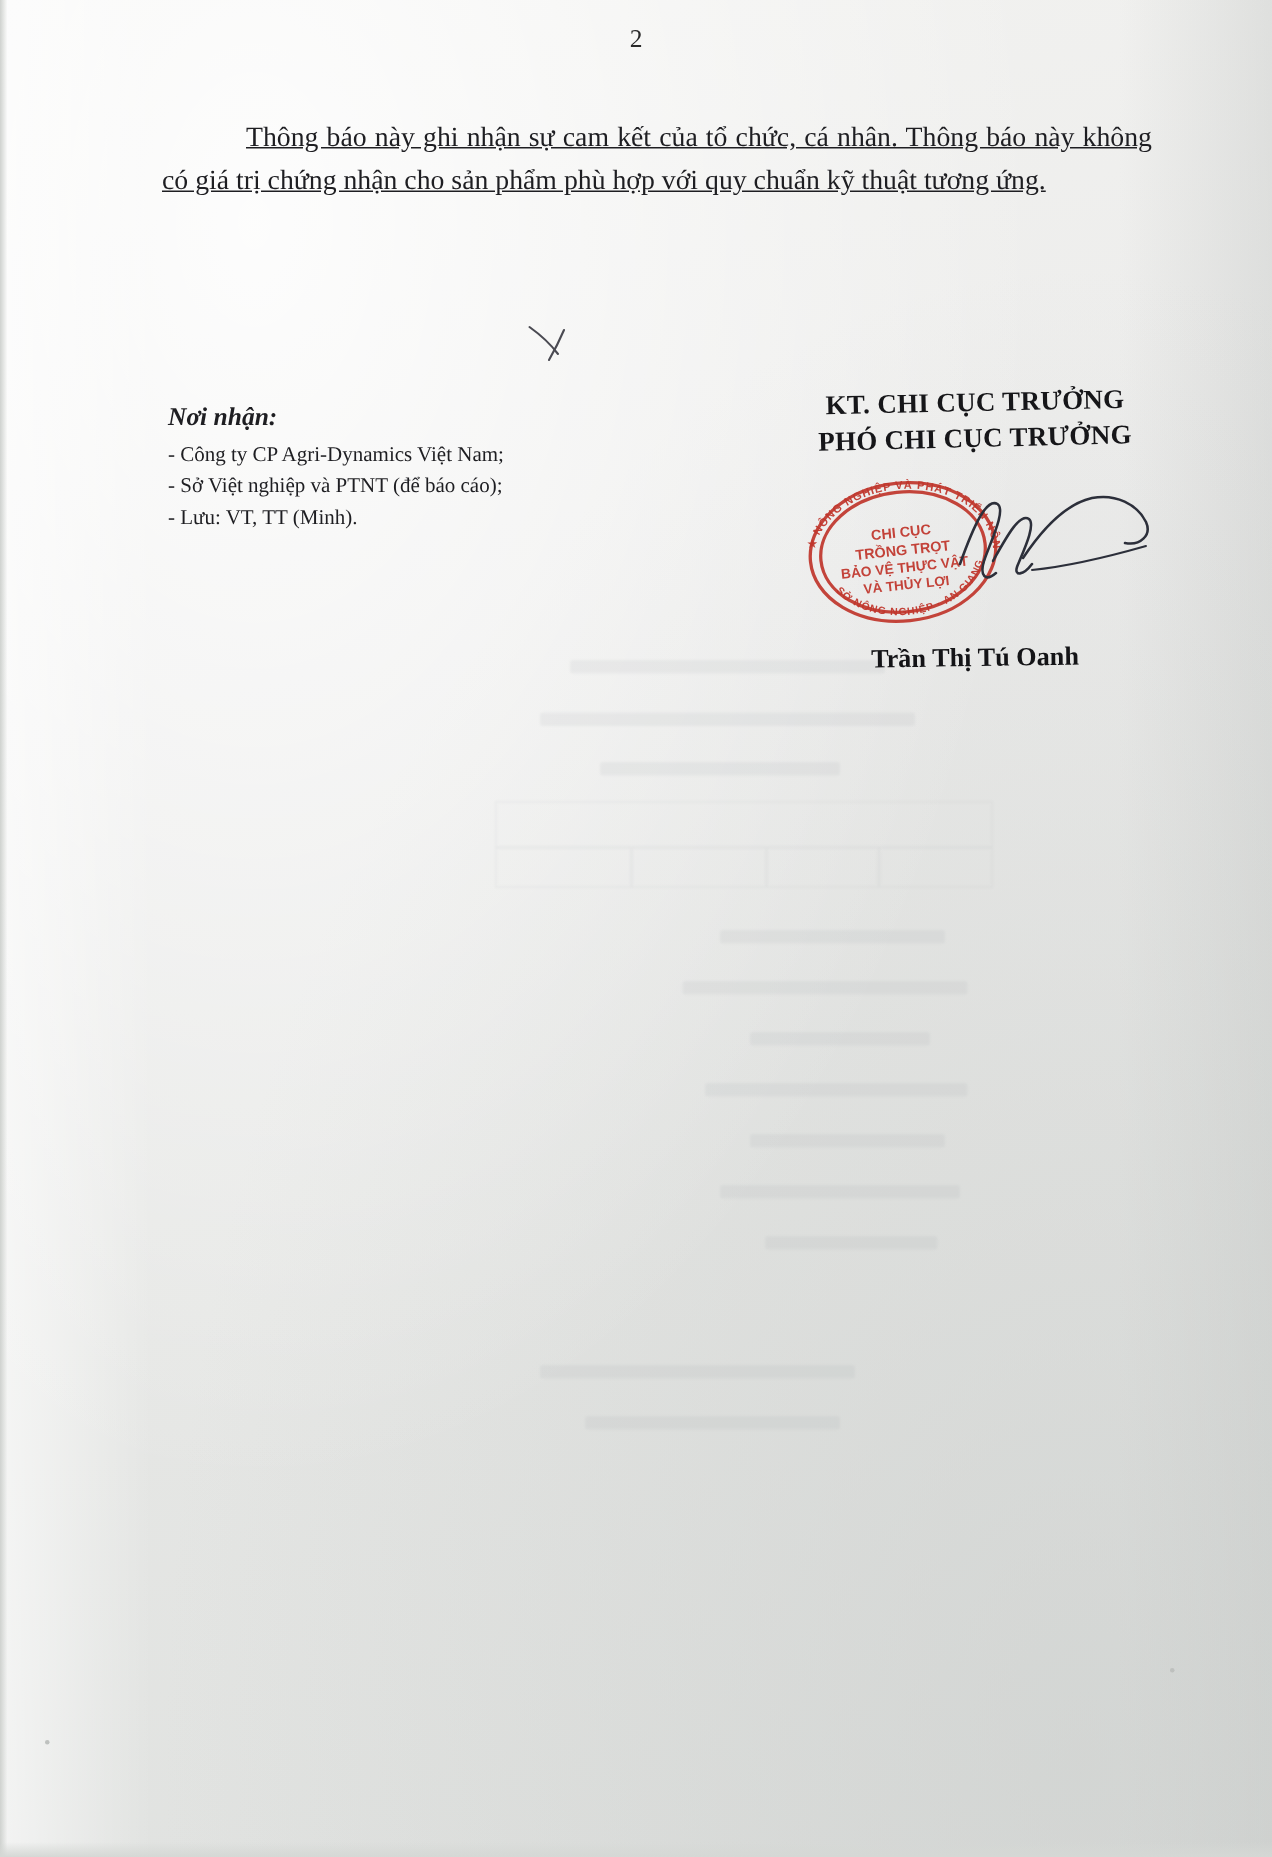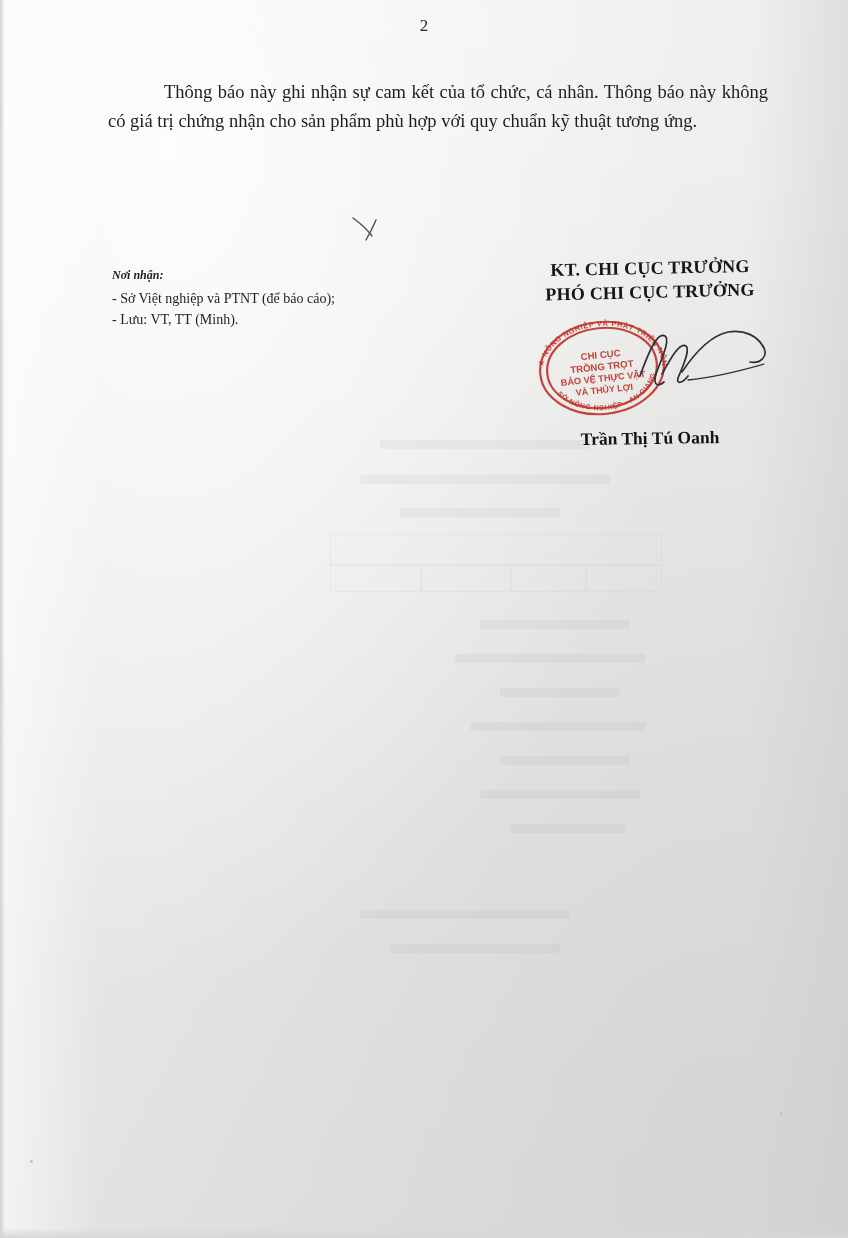--- a/index.html
+++ b/index.html
@@ -58,20 +58,21 @@
   }
   #body-text {
     position: absolute;
     left: 108px;
     top: 78px;
     width: 660px;
     font-size: 18.5px;
     line-height: 29px;
     color: #1e1e22;
     text-align: justify;
+    text-decoration: underline;
   }
   #body-text p {
     margin: 0 0 1px 0;
     text-indent: 56px;
   }
   #strike {
     position: absolute;
     left: 352px;
     top: 214px;
     width: 38px;
@@ -81,21 +82,21 @@
   #recipients {
     position: absolute;
     left: 112px;
     top: 268px;
     width: 320px;
     color: #1e1e22;
   }
   #recipients .title {
     font-style: italic;
     font-weight: bold;
-    font-size: 12px;
+    font-size: 17px;
     margin-bottom: 5px;
   }
   #recipients ul {
     list-style: none;
     margin: 0;
     padding: 0;
     font-size: 14px;
     line-height: 21px;
   }
   #signature-block {
@@ -210,20 +211,21 @@
   </div>
 
   <svg id="strike" viewBox="0 0 38 30">
     <path d="M1 4 C8 9, 14 14, 20 22" stroke="#4a4a52" stroke-width="1.4" fill="none" stroke-linecap="round"></path>
     <path d="M24 6 C21 13, 18 19, 14 26" stroke="#4a4a52" stroke-width="1.4" fill="none" stroke-linecap="round"></path>
   </svg>
 
   <div id="recipients">
     <div class="title">Nơi nhận:</div>
     <ul>
+      <li>- Công ty CP Agri-Dynamics Việt Nam;</li>
       <li>- Sở Việt nghiệp và PTNT (để báo cáo);</li>
       <li>- Lưu: VT, TT (Minh).</li>
     </ul>
   </div>
 
   <div id="signature-block">
     <div class="line1">KT. CHI CỤC TRƯỞNG</div>
     <div class="line2">PHÓ CHI CỤC TRƯỞNG</div>
   </div>
 

